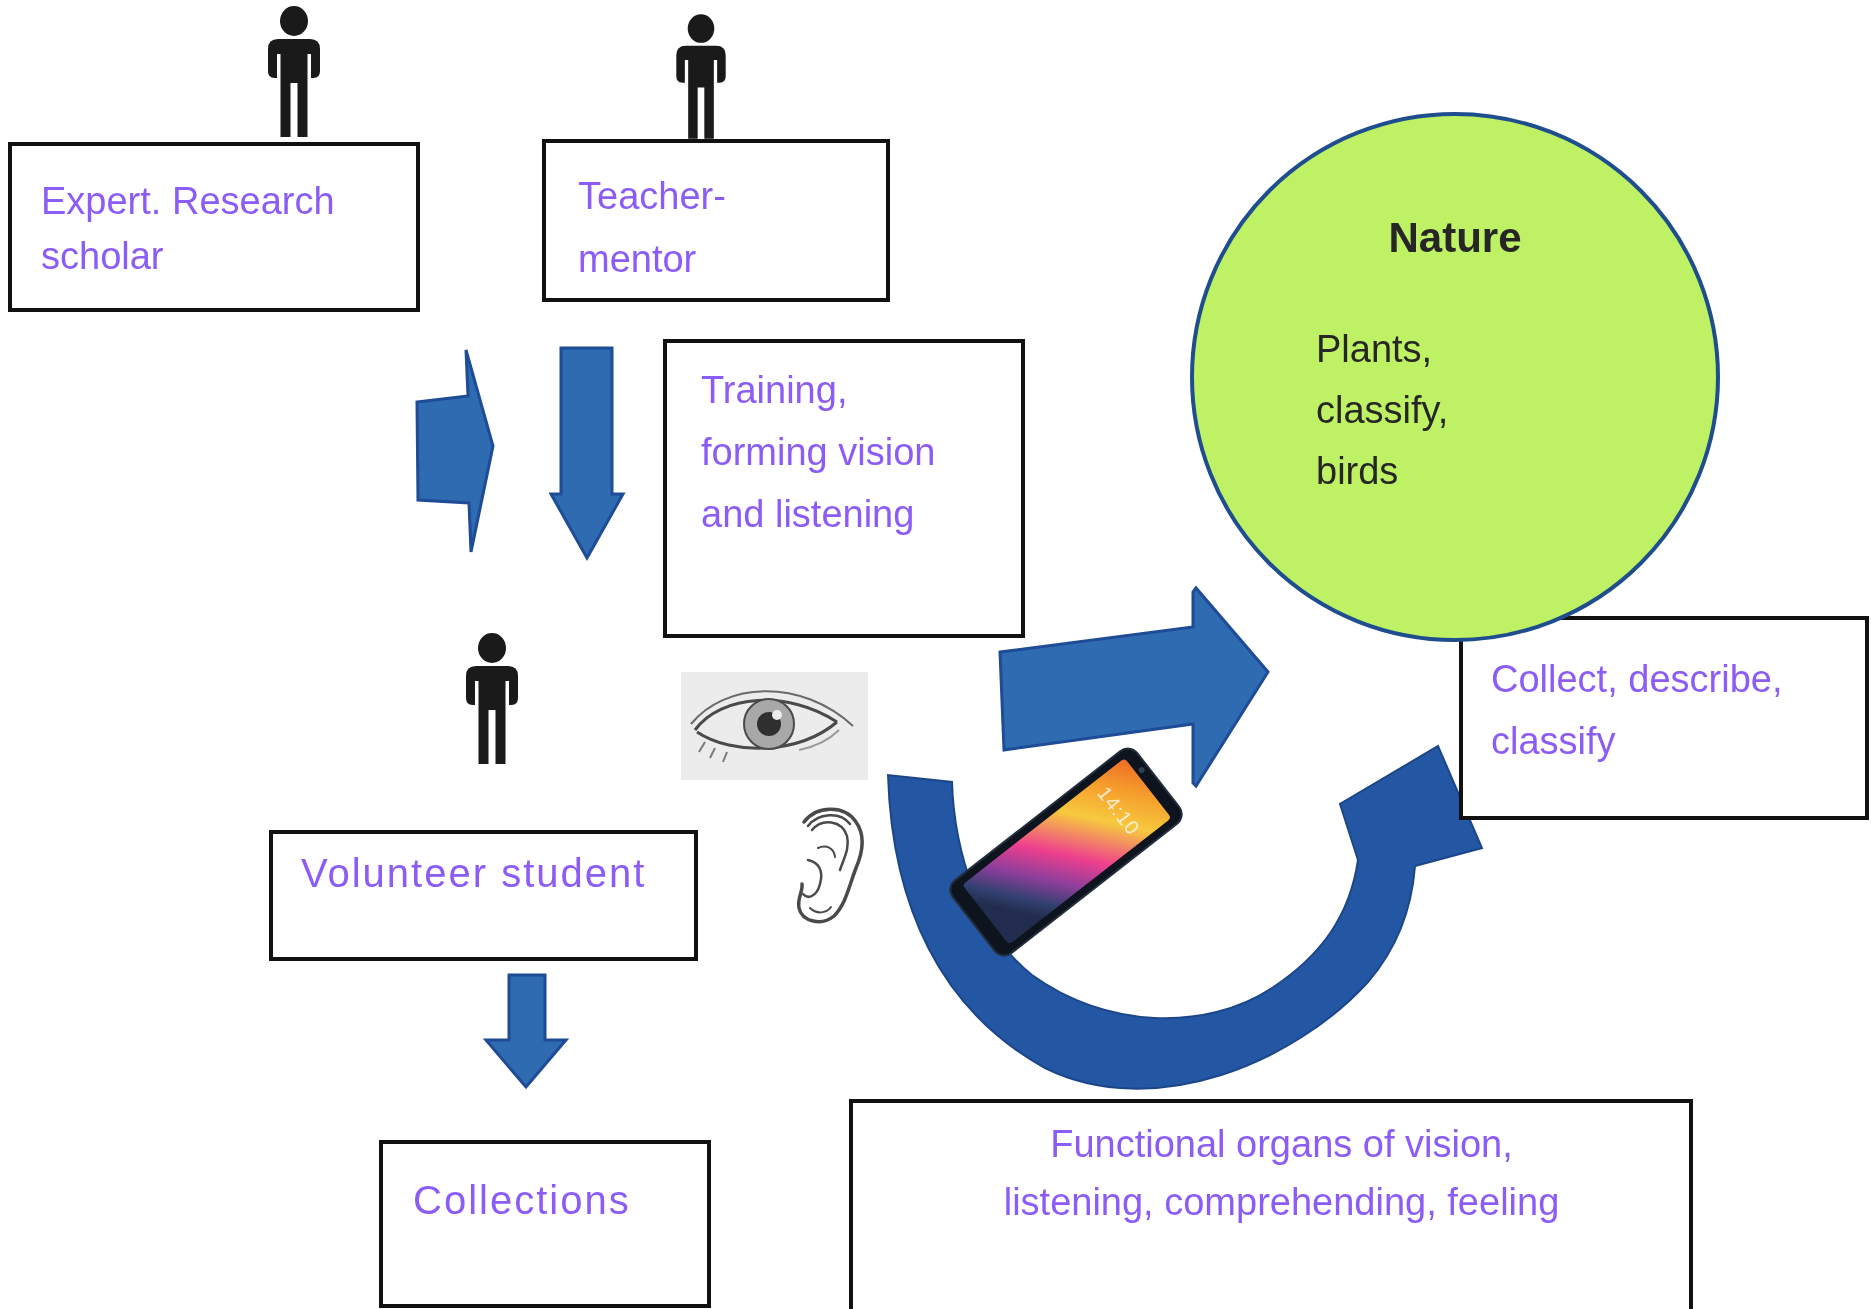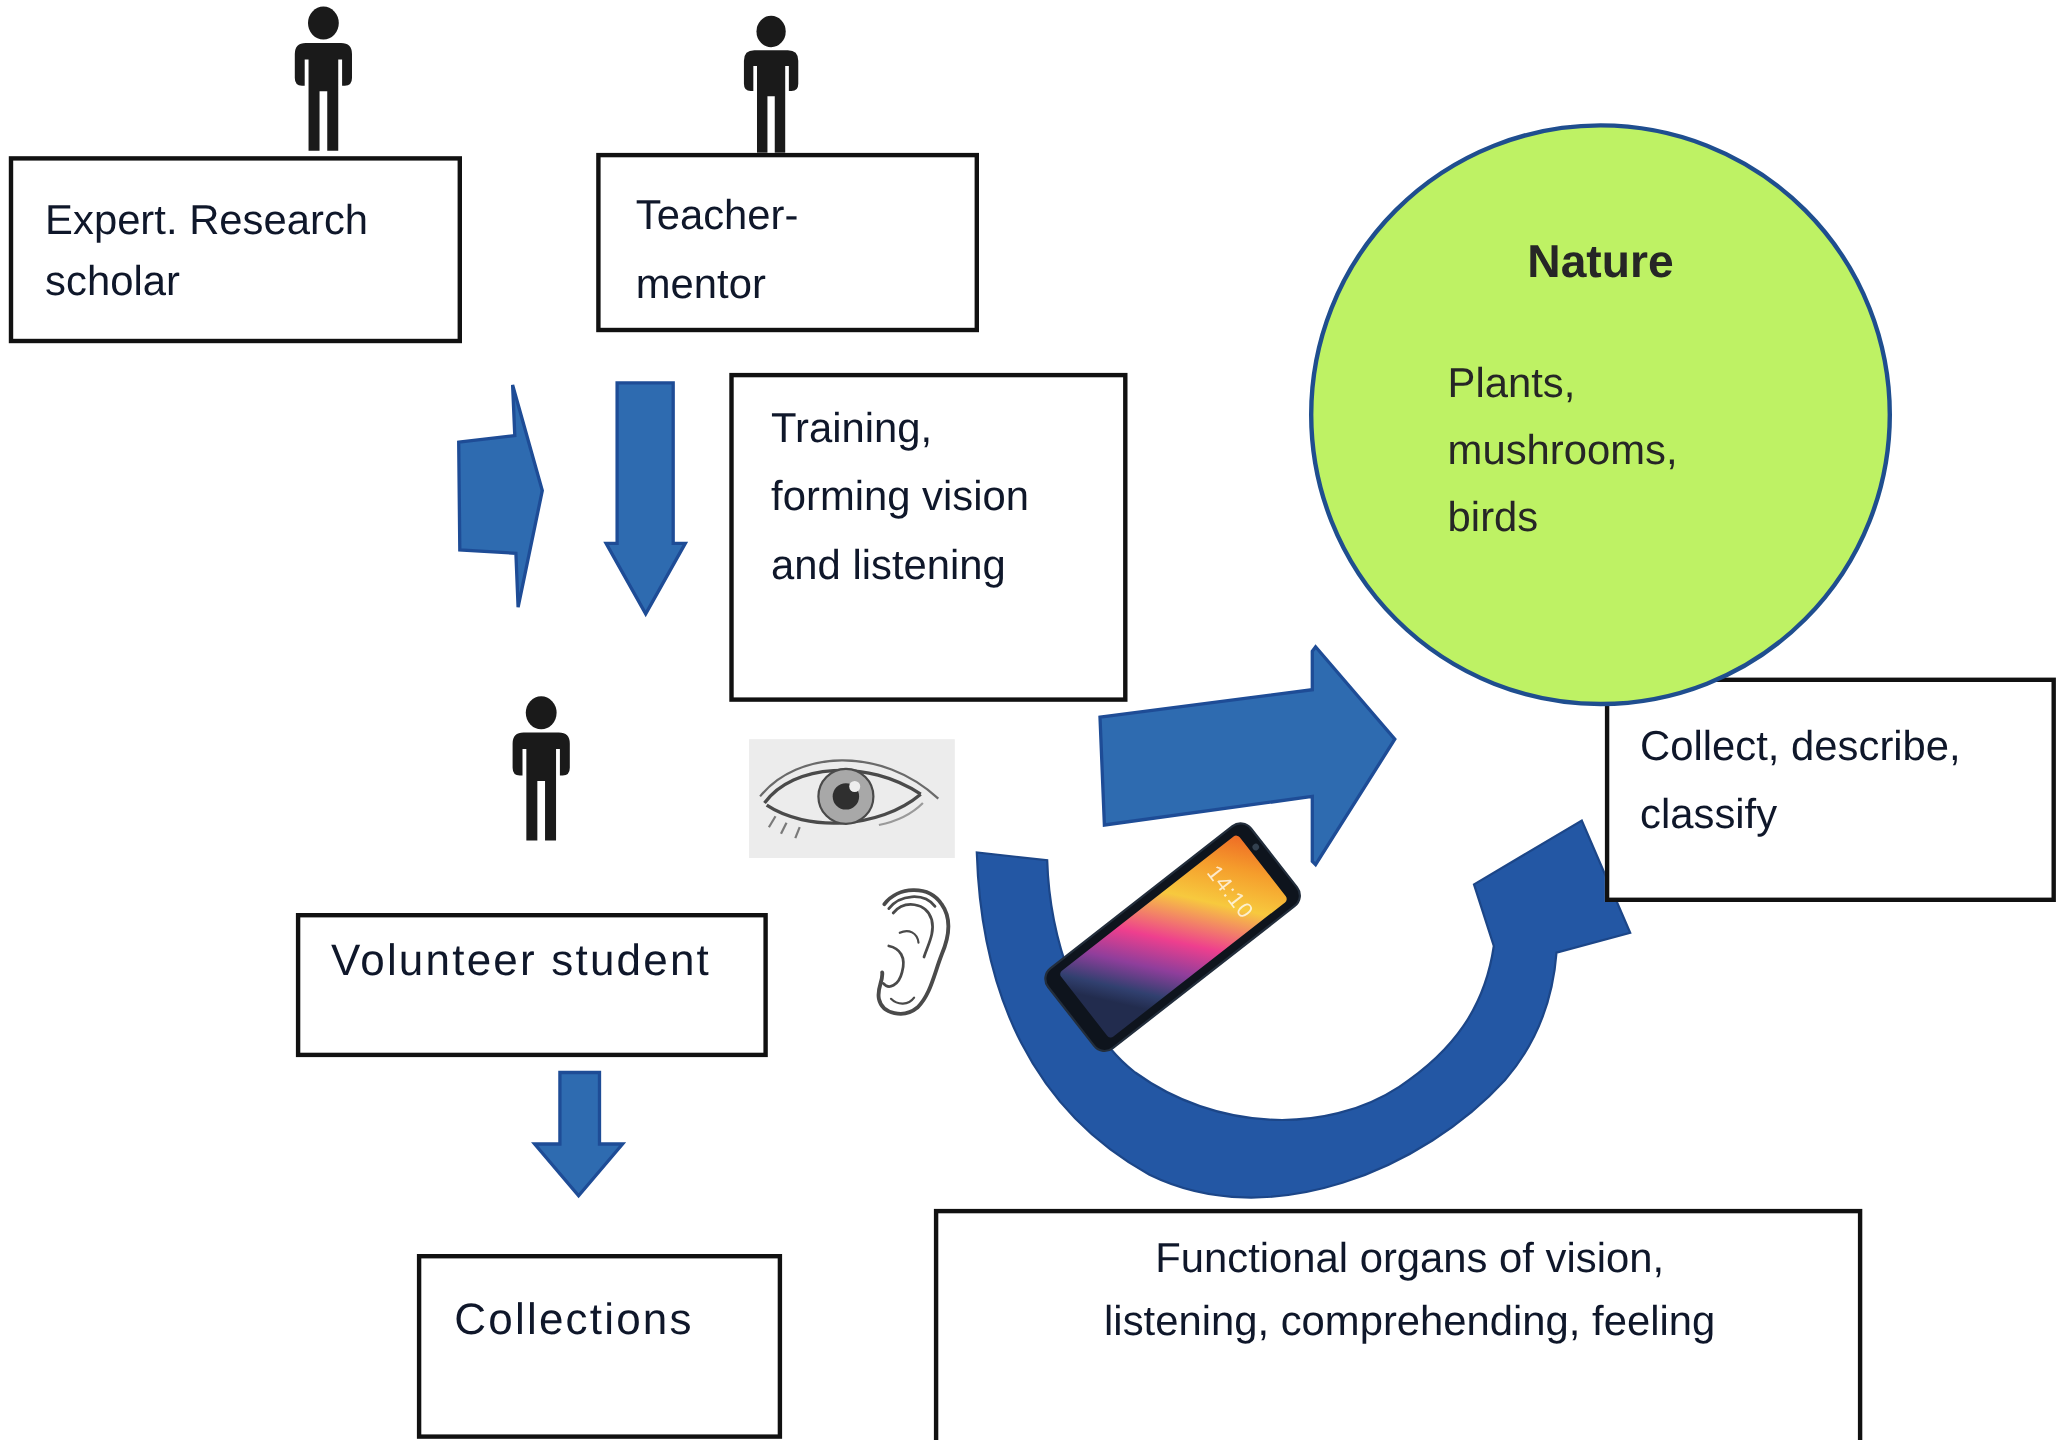--- a/index.html
+++ b/index.html
@@ -1,20 +1,20 @@
 <!DOCTYPE html>
 <html><head>
 <meta charset="utf-8">
 <style>
   html,body{margin:0;padding:0;background:#fff;}
   .canvas{position:relative;width:1871px;height:1309px;background:#fff;overflow:hidden;
           font-family:"Liberation Sans",sans-serif;color:#262626;}
   .layer{position:absolute;left:0;top:0;}
   .box{position:absolute;background:#fff;border:4px solid #111;box-sizing:border-box;
-       white-space:pre-line;color:#0f172a;}
+       white-space:pre-line;color:#8b5cf6;}
   .t38{font-size:38px;line-height:55px;}
   .wide{letter-spacing:2px;}
   #box-expert{left:8px;top:142px;width:412px;height:170px;padding:28px 8px 0 29px;}
   #box-teacher{left:542px;top:139px;width:348px;height:163px;padding:22px 8px 0 32px;font-size:38px;line-height:63px;}
   #box-fostering{left:5px;top:361px;width:373px;height:442px;padding:20px 6px 0 30px;}
   #box-training{left:663px;top:339px;width:362px;height:299px;padding:16px 6px 0 34px;font-size:38px;line-height:62px;}
   #box-volunteer{left:269px;top:830px;width:429px;height:131px;padding:17px 6px 0 28px;font-size:40px;}
   #box-collections{left:379px;top:1140px;width:332px;height:168px;padding:34px 6px 0 30px;font-size:40px;}
   #box-collect{left:1459px;top:616px;width:410px;height:204px;padding:28px 6px 0 28px;font-size:38px;line-height:62px;}
   #box-functional{left:849px;top:1099px;width:844px;height:255px;padding:12px 6px 0 27px;font-size:38px;line-height:58px;text-align:center;}
@@ -121,17 +121,17 @@
   <div class="box wide" id="box-volunteer">Volunteer student</div>
   <div class="box wide" id="box-collections">Collections</div>
   <div class="box" id="box-collect">Collect, describe,
 classify</div>
   <div class="box" id="box-functional">Functional organs of vision,
 listening, comprehending, feeling</div>
 
   <div id="circle-nature">
     <div id="circle-title">Nature</div>
     <div id="circle-body">Plants,
-mushrooms,
+classify,
 birds</div>
   </div>
 
 </div>
 
 </body></html>

